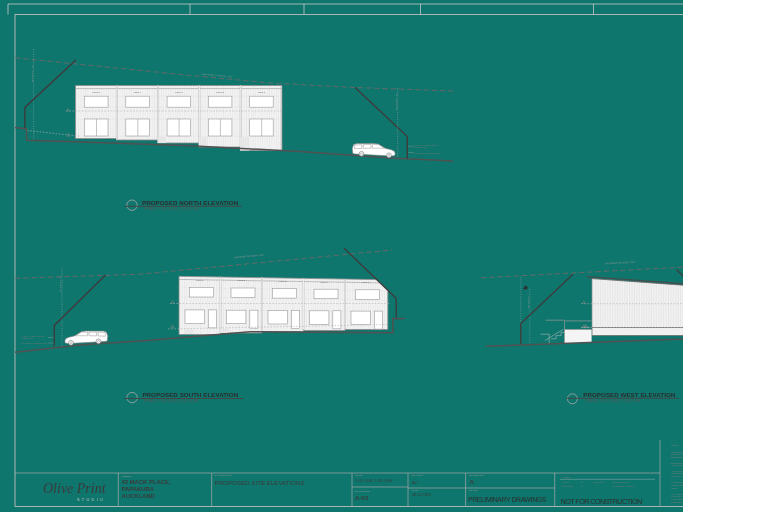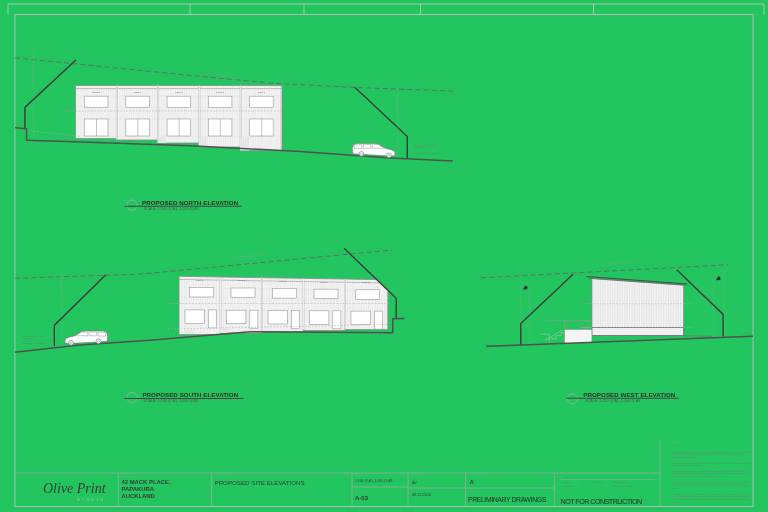--- a/index.html
+++ b/index.html
@@ -1,16 +1,16 @@
 <!DOCTYPE html>
 <html><head>
 <meta charset="utf-8">
 <style>
   html,body{margin:0;padding:0;background:#ffffff;}
-  #sheet{position:relative;width:768px;height:512px;background:#22c55e;overflow:hidden;
+  #sheet{position:relative;width:683px;height:512px;background:#0f766e;overflow:hidden;
          font-family:"Liberation Sans",sans-serif;}
   svg{position:absolute;left:0;top:0;}
   text{font-family:"Liberation Sans",sans-serif;}
 </style>
 </head>
 <body>
 <div id="sheet">
 <svg width="768" height="512" viewBox="0 0 768 512">
 <defs>
   <pattern id="hatch" width="2.3" height="6" patternUnits="userSpaceOnUse">

